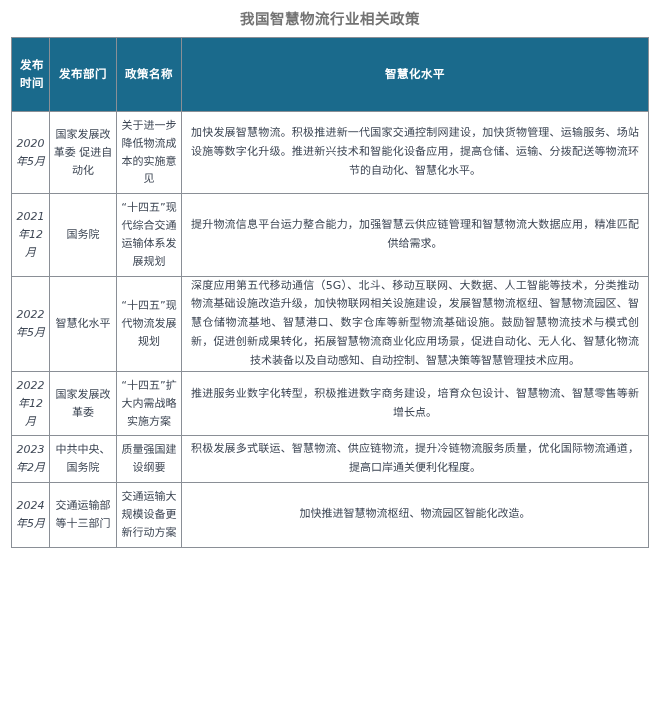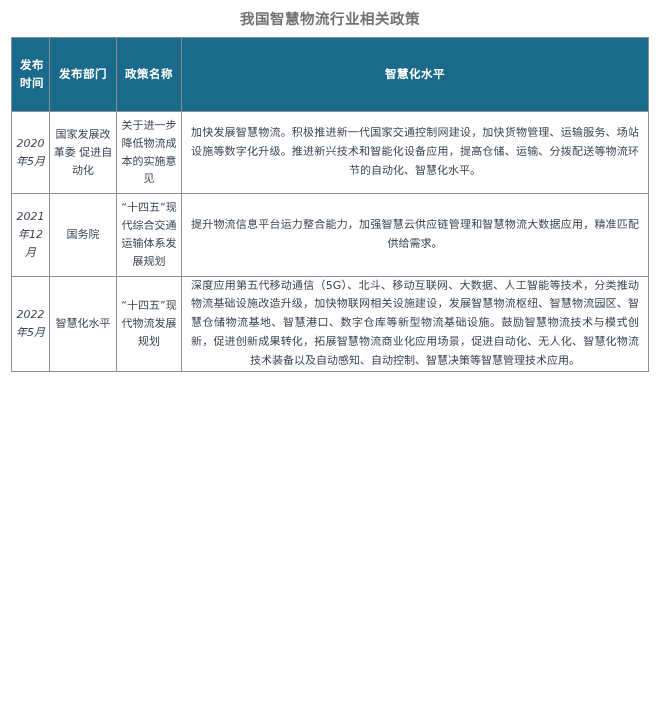--- a/index.html
+++ b/index.html
@@ -127,20 +127,38 @@
           <td class="cell-main">提升物流信息平台运力整合能力，加强智慧云供应链管理和智慧物流大数据应用，精准匹配供给需求。</td>
         </tr>
 
         <tr>
           <td class="cell-date">2022年5月</td>
           <td class="cell-dept">智慧化水平</td>
           <td class="cell-name">“十四五”现代物流发展规划</td>
           <td class="cell-main">深度应用第五代移动通信（5G）、北斗、移动互联网、大数据、人工智能等技术，分类推动物流基础设施改造升级，加快物联网相关设施建设，发展智慧物流枢纽、智慧物流园区、智慧仓储物流基地、智慧港口、数字仓库等新型物流基础设施。鼓励智慧物流技术与模式创新，促进创新成果转化，拓展智慧物流商业化应用场景，促进自动化、无人化、智慧化物流技术装备以及自动感知、自动控制、智慧决策等智慧管理技术应用。</td>
         </tr>
 
+        <tr>
+          <td class="cell-date">2022年12月</td>
+          <td class="cell-dept">国家发展改革委</td>
+          <td class="cell-name">“十四五”扩大内需战略实施方案</td>
+          <td class="cell-main">推进服务业数字化转型，积极推进数字商务建设，培育众包设计、智慧物流、智慧零售等新增长点。</td>
+        </tr>
 
+        <tr>
+          <td class="cell-date">2023年2月</td>
+          <td class="cell-dept">中共中央、国务院</td>
+          <td class="cell-name">质量强国建设纲要</td>
+          <td class="cell-main">积极发展多式联运、智慧物流、供应链物流，提升冷链物流服务质量，优化国际物流通道，提高口岸通关便利化程度。</td>
+        </tr>
 
+        <tr>
+          <td class="cell-date">2024年5月</td>
+          <td class="cell-dept">交通运输部等十三部门</td>
+          <td class="cell-name">交通运输大规模设备更新行动方案</td>
+          <td class="cell-main">加快推进智慧物流枢纽、物流园区智能化改造。</td>
+        </tr>
 
       </tbody>
     </table>
   </div>
 
 </div>
 
 </body></html>

